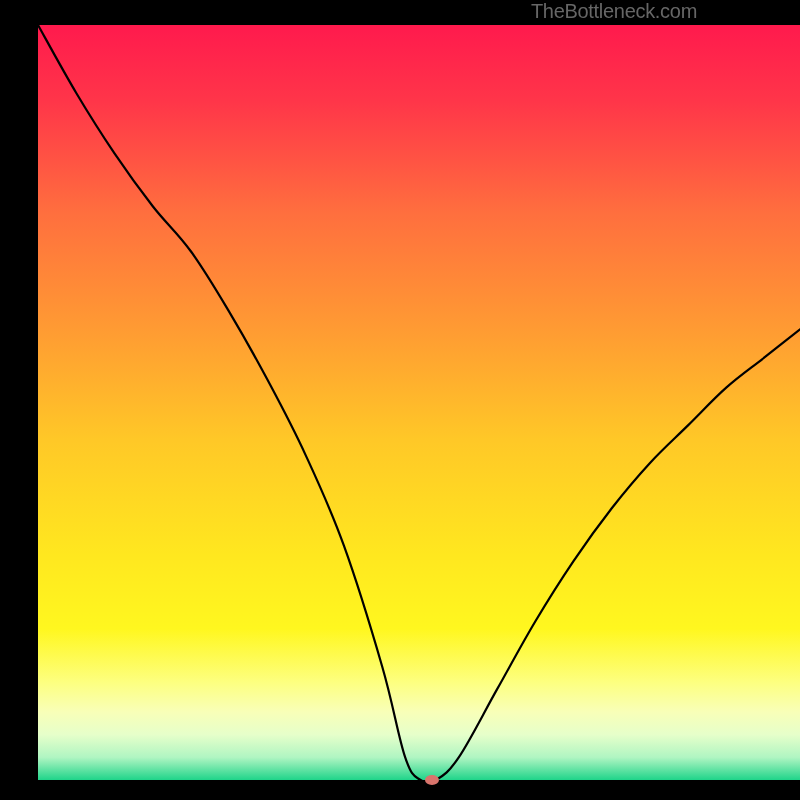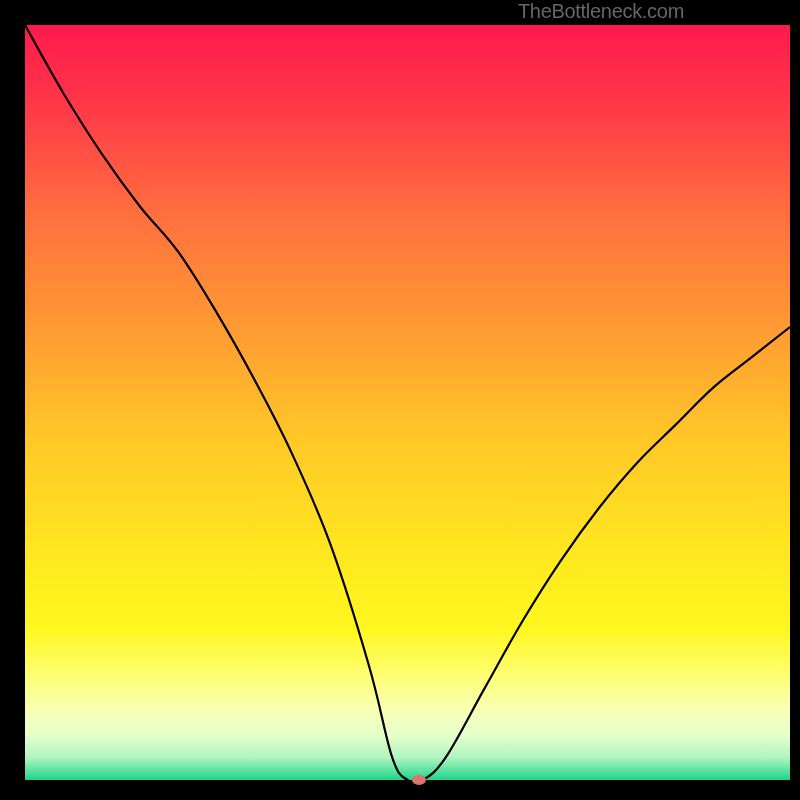--- a/index.html
+++ b/index.html
@@ -8,20 +8,21 @@
     width: 800px;
     height: 800px;
     background: #000;
     overflow: hidden;
     font-family: Arial, Helvetica, sans-serif;
   }
   .chart-container {
     position: relative;
     width: 694px;
     height: 800px;
+    margin-left: 13px;
   }
   .watermark {
     position: absolute;
     top: 0;
     right: 10px;
     color: #666;
     font-size: 20px;
     font-weight: 500;
     z-index: 10;
     letter-spacing: -0.3px;

